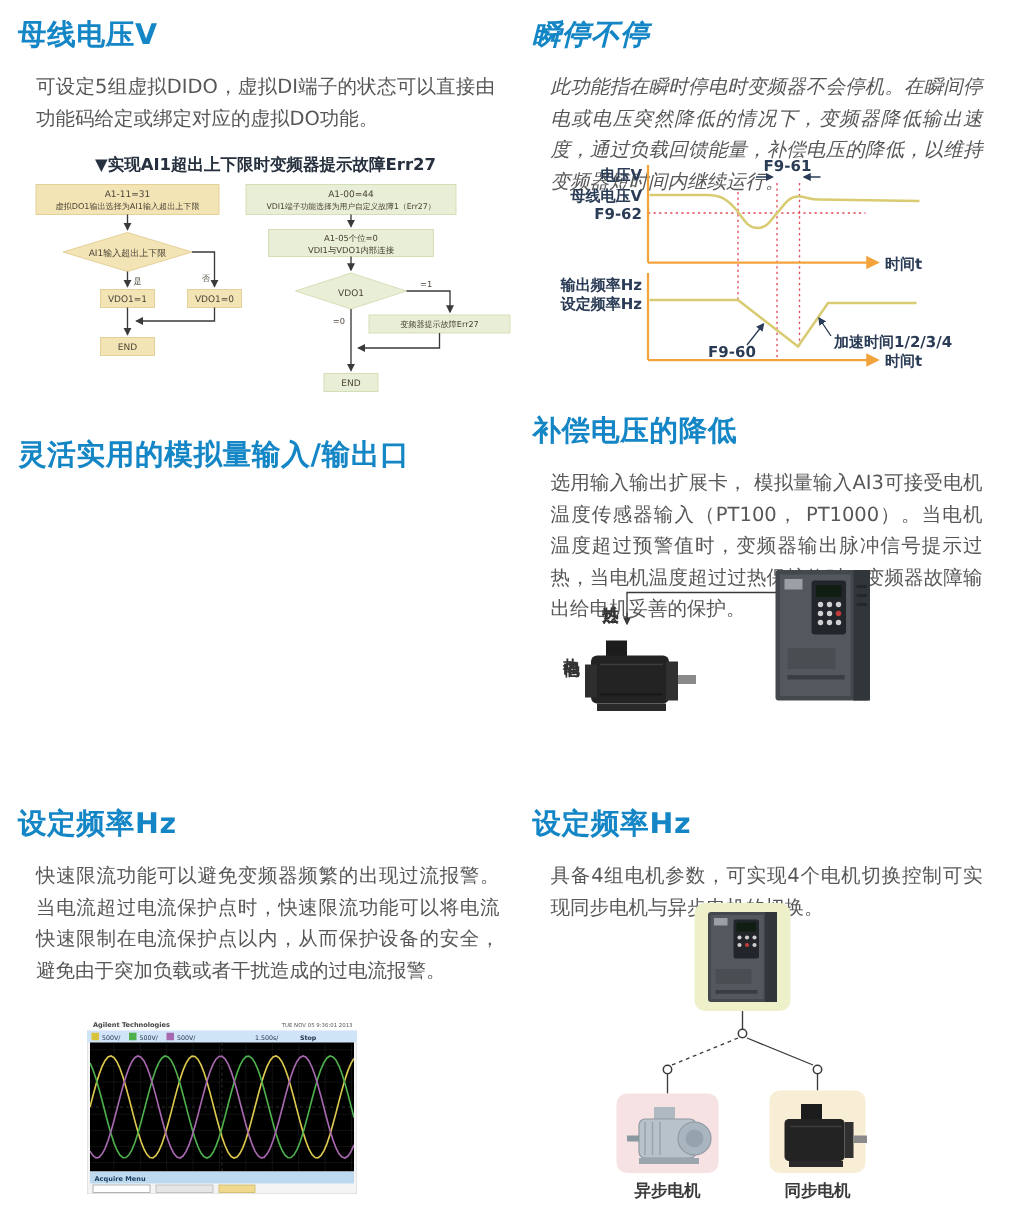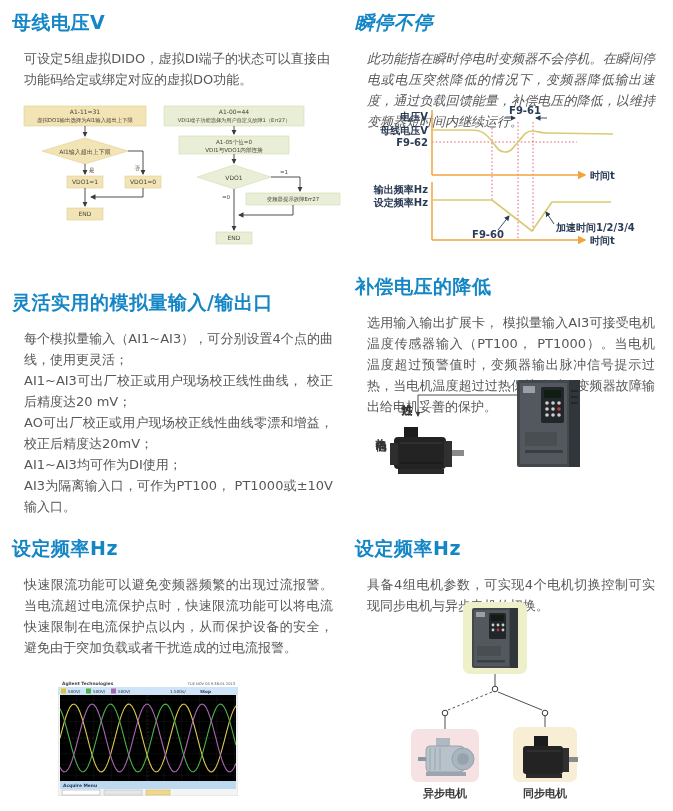--- a/index.html
+++ b/index.html
@@ -21,20 +21,21 @@
   .node{fill:#fff;stroke:#3a3a3a;stroke-width:1;}
 </style>
 </head>
 <body>
 
 <div id="page">
 
   <div class="sec" style="left:12px;top:10px;width:330px;">
     <h2 class="sec-title">母线电压V</h2>
     <p class="sec-body">可设定5组虚拟DIDO，虚拟DI端子的状态可以直接由功能码给定或绑定对应的虚拟DO功能。</p>
+    <div class="flow-caption">▼实现AI1超出上下限时变频器提示故障Err27</div>
     <svg width="330" height="158" viewBox="0 0 330 158">
       <defs>
         <marker id="arwF" markerWidth="6" markerHeight="6" refX="5" refY="3" orient="auto">
             <path d="M0,0L6,3L0,6z" fill="#3a3a3a"></path>
           </marker>
       </defs>
 
       <rect x="12" y="4" width="122" height="20" fill="#f3e4b6" stroke="#e2cd92" stroke-width="0.6"></rect>
       <text x="73" y="12" text-anchor="middle" font-size="6" class="ftext">A1-11=31</text>
       <text x="73" y="20" text-anchor="middle" font-size="5.4" class="ftext">虚拟DO1输出选择为AI1输入超出上下限</text>
@@ -110,27 +111,20 @@
     <text x="235" y="75" font-size="10" class="ctext">时间t</text>
     <text x="73" y="89" text-anchor="end" font-size="10" class="ctext">输出频率Hz</text>
     <text x="73" y="102" text-anchor="end" font-size="10" class="ctext">设定频率Hz</text>
     <text x="133" y="134" text-anchor="middle" font-size="10" class="ctext">F9-60</text>
     <text x="201" y="127" font-size="10" class="ctext">加速时间1/2/3/4</text>
     <text x="235" y="140" font-size="10" class="ctext">时间t</text>
   </svg>
 
   <div class="sec" style="left:12px;top:290px;width:333px;">
     <h2 class="sec-title">灵活实用的模拟量输入/输出口</h2>
-    <div class="sec-body">
-      <div>每个模拟量输入（AI1~AI3），可分别设置4个点的曲线，使用更灵活；</div>
-      <div>AI1~AI3可出厂校正或用户现场校正线性曲线， 校正后精度达20 mV；</div>
-      <div>AO可出厂校正或用户现场校正线性曲线零漂和增益，校正后精度达20mV；</div>
-      <div>AI1~AI3均可作为DI使用；</div>
-      <div>AI3为隔离输入口，可作为PT100， PT1000或±10V输入口。</div>
-    </div>
   </div>
 
   <div class="sec" style="left:355px;top:274px;width:312px;">
     <h2 class="sec-title">补偿电压的降低</h2>
     <p class="sec-body">选用输入输出扩展卡， 模拟量输入AI3可接受电机温度传感器输入（PT100， PT1000）。当电机温度超过预警值时，变频器输出脉冲信号提示过热，当电机温度超过过热保护值时，变频器故障输出给电机妥善的保护。</p>
   </div>
   <svg class="sec" style="left:360px;top:372px;" width="280" height="140" viewBox="0 0 280 140">
     <defs>
       <marker id="arwM" markerWidth="6" markerHeight="6" refX="5" refY="3" orient="auto">
           <path d="M0,0L6,3L0,6z" fill="#3a3a3a"></path>

